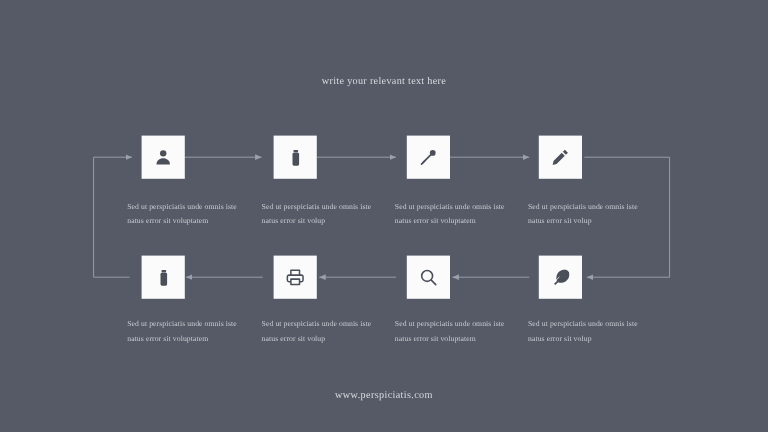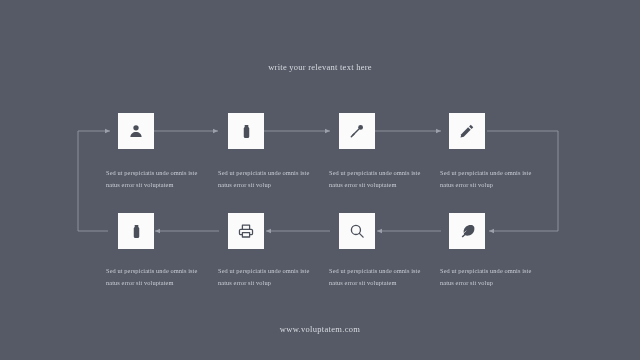--- a/index.html
+++ b/index.html
@@ -188,15 +188,15 @@
   <div class="caption" style="left:106px; top:167px;">Sed ut perspiciatis unde omnis iste natus error sit voluptatem</div>
   <div class="caption" style="left:218px; top:167px;">Sed ut perspiciatis unde omnis iste natus error sit volup</div>
   <div class="caption" style="left:329px; top:167px;">Sed ut perspiciatis unde omnis iste natus error sit voluptatem</div>
   <div class="caption" style="left:440px; top:167px;">Sed ut perspiciatis unde omnis iste natus error sit volup</div>
 
   <div class="caption" style="left:440px; top:265px;">Sed ut perspiciatis unde omnis iste natus error sit volup</div>
   <div class="caption" style="left:329px; top:265px;">Sed ut perspiciatis unde omnis iste natus error sit voluptatem</div>
   <div class="caption" style="left:218px; top:265px;">Sed ut perspiciatis unde omnis iste natus error sit volup</div>
   <div class="caption" style="left:106px; top:265px;">Sed ut perspiciatis unde omnis iste natus error sit voluptatem</div>
 
-  <div id="footer">www.voluptatem.com</div>
+  <div id="footer">www.perspiciatis.com</div>
 
 </div>
 
 </body></html>

